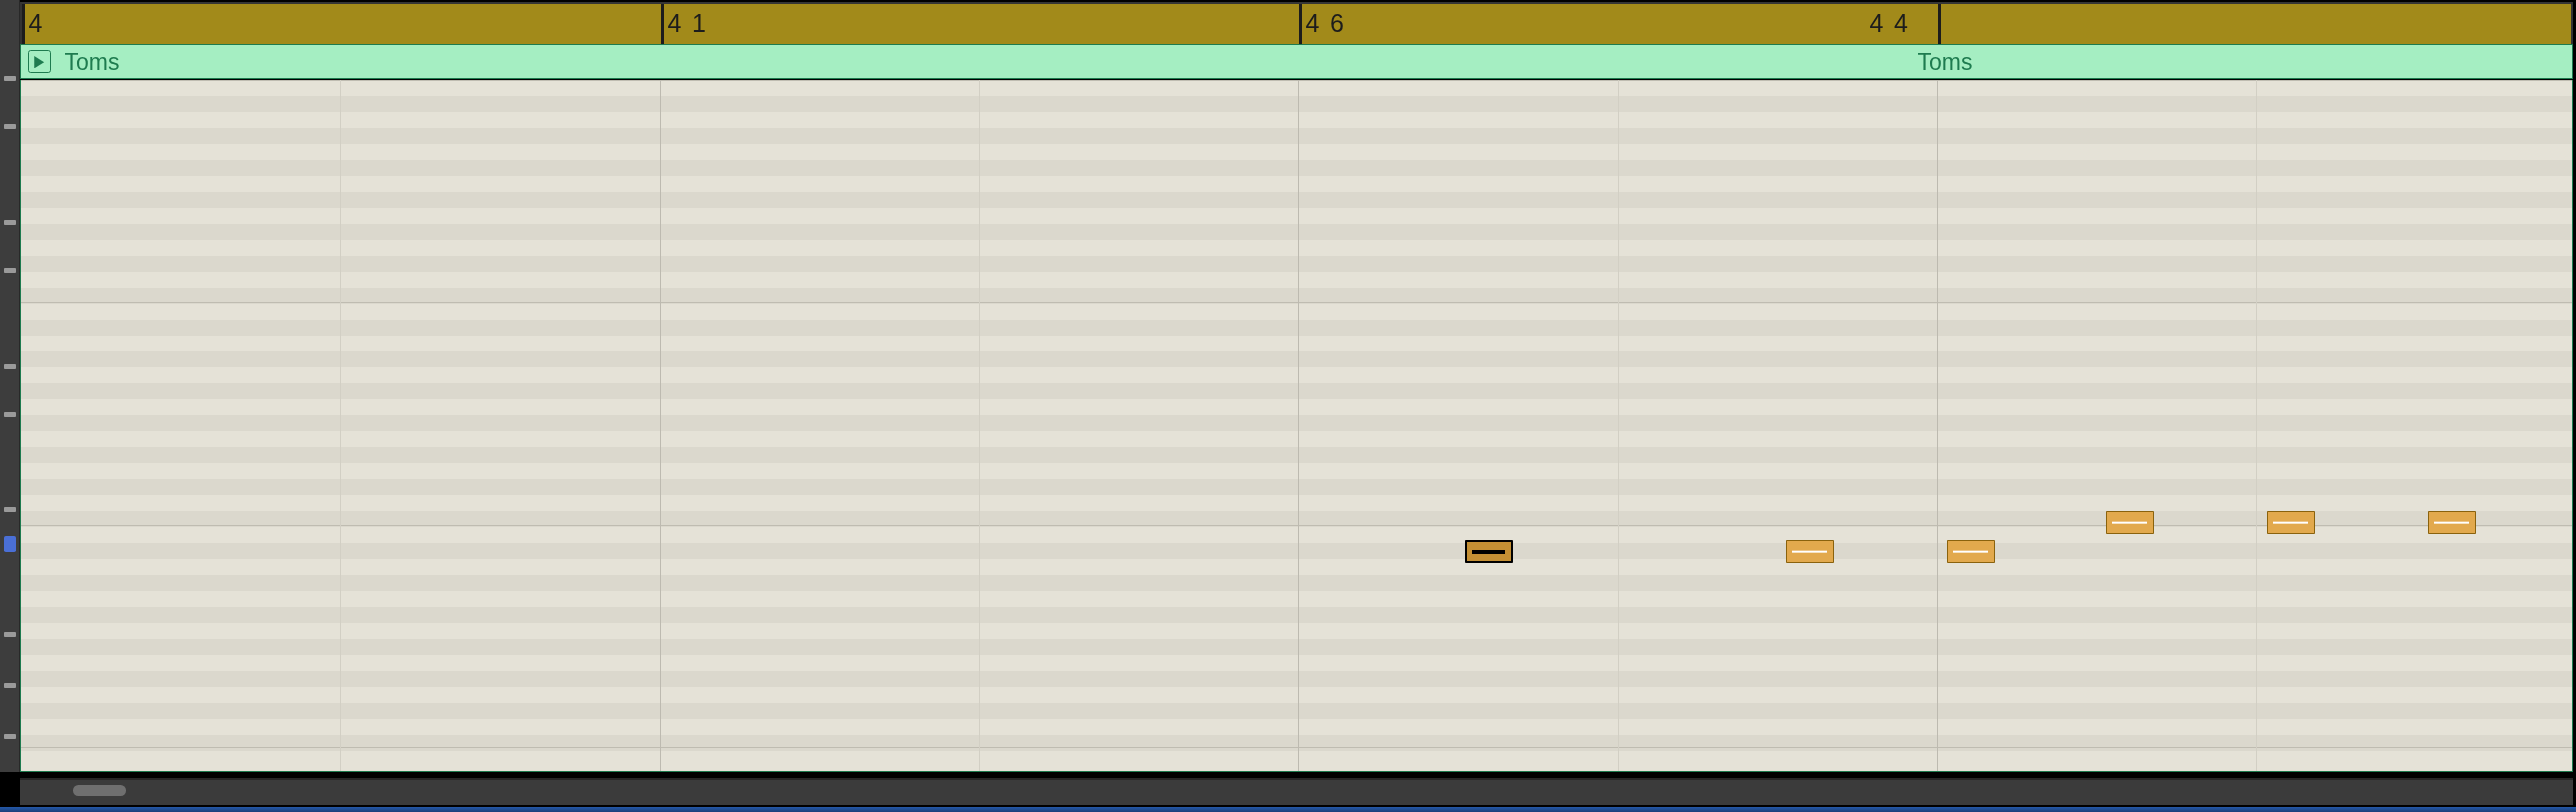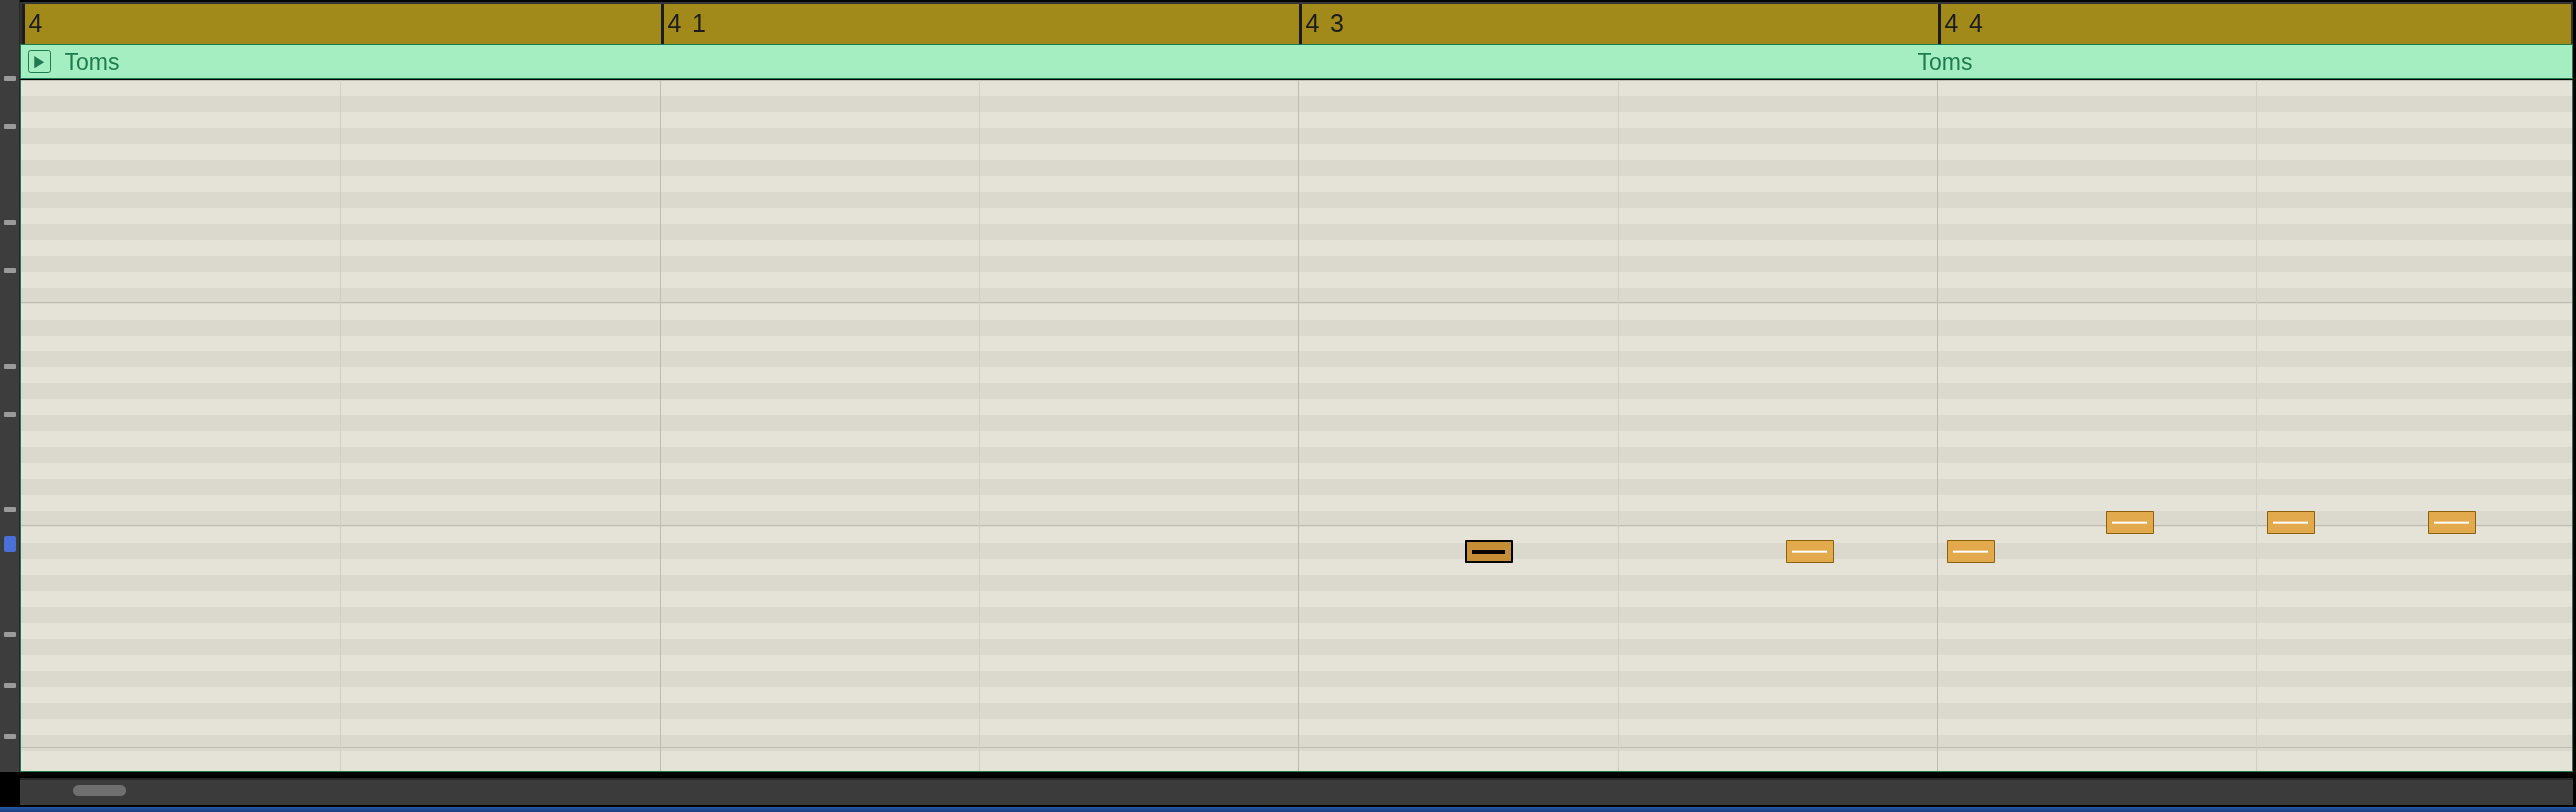--- a/index.html
+++ b/index.html
@@ -132,23 +132,23 @@
     <div class="mark blue" style="top: 536px;"></div>
   </div>
 
 <div class="ruler">
   <span class="tick-major" style="left:0"></span>
   <span class="tick-label" style="left:7px">4</span>
 
 <span class="tick-major" style="left: 639px;"></span>
     <span class="tick-label" style="left: 646px;">4 1</span>
     <span class="tick-major" style="left: 1277px;"></span>
-    <span class="tick-label" style="left: 1284px;">4 3</span>
+    <span class="tick-label" style="left: 1284px;">4 6</span>
     <span class="tick-major" style="left: 1916px;"></span>
-    <span class="tick-label" style="left: 1923px; text-align: right;">4 4</span>
+    <span class="tick-label" style="left: 1848px; text-align: right;">4 4</span>
   </div>
 
 <div class="clip-header">
   <div class="play-btn">
     <svg width="12.4" height="12.4" viewBox="0 0 10 10">
       <polygon points="1,0 9,5 1,10" fill="#1e7b4f"></polygon>
     </svg>
   </div>
   <span class="label-left">Toms</span>
   <span class="label-right" style="left: 1897px;">Toms</span>

